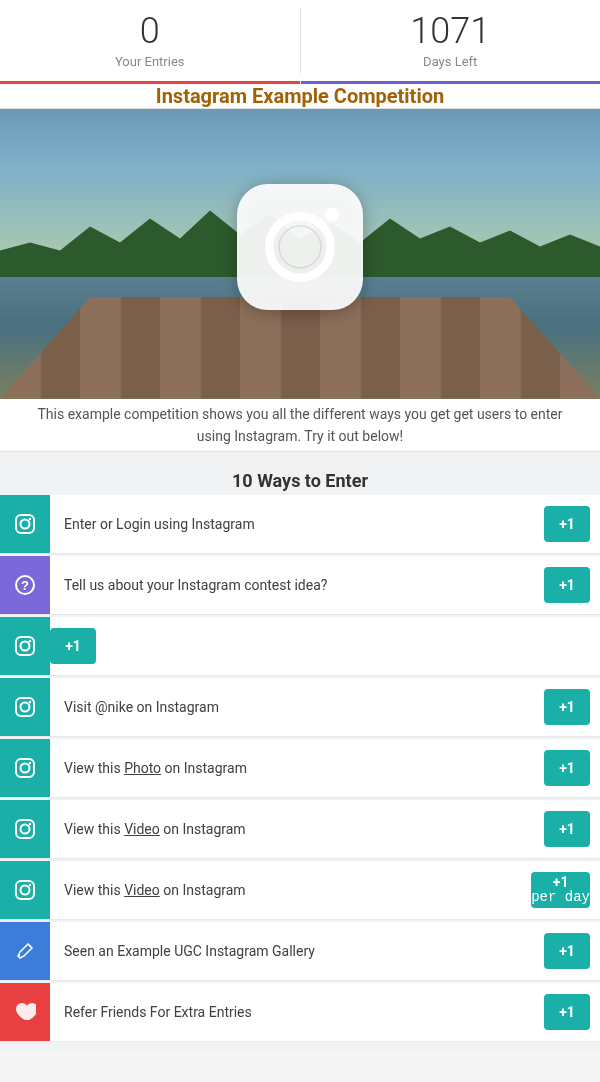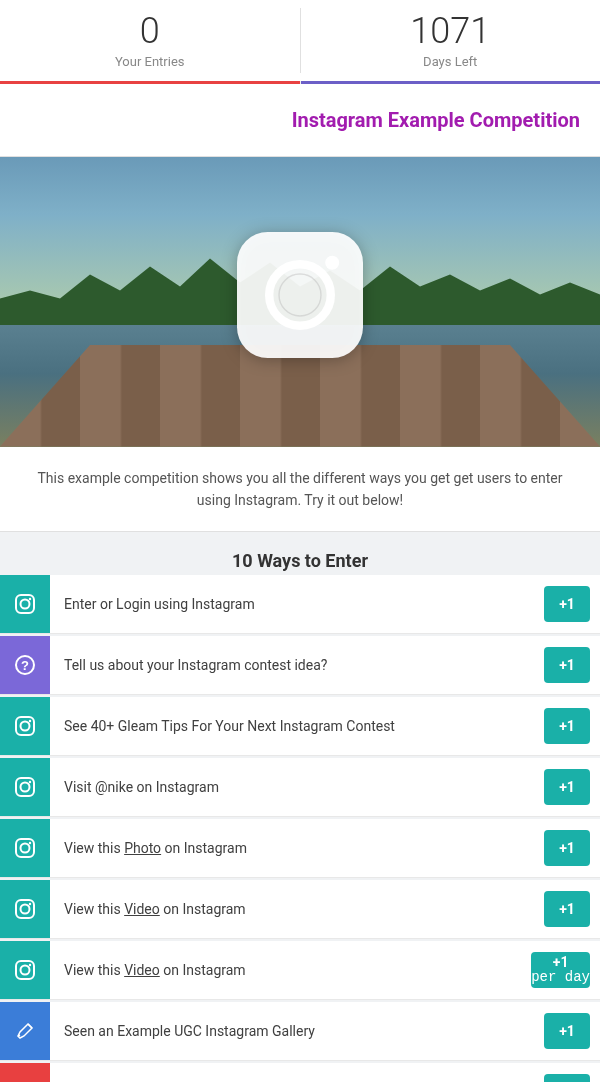--- a/index.html
+++ b/index.html
@@ -42,25 +42,25 @@
     }
     .stats-divider {
       width: 1px;
       background: #e0e0e0;
       margin: 8px 0;
     }
 
     
     .competition-title {
       background: #fff;
-      text-align: right;
-      padding: 24px 20px;
+      text-align: center;
+      padding: 0 20px;
       font-size: 20px;
       font-weight: 700;
-      color: #a21caf;
+      color: #a16207;
       border-bottom: 1px solid #e0e0e0;
     }
 
     
     .hero-container {
       width: 100%;
       height: 290px;
       position: relative;
       overflow: hidden;
       background: linear-gradient(180deg, #4a7a9b 0%, #5b8fa8 30%, #7aaa8a 50%, #8b7355 70%, #6b5a4a 85%, #5a4a3a 100%);
@@ -113,21 +113,21 @@
     .instagram-logo svg {
       width: 140px;
       height: 140px;
       filter: drop-shadow(0 2px 8px rgba(0,0,0,0.3));
     }
 
     
     .description {
       background: #fff;
       text-align: center;
-      padding: 20px 30px;
+      padding: 4px 30px;
       font-size: 14px;
       color: #555;
       line-height: 1.6;
       border-bottom: 1px solid #e0e0e0;
     }
 
     
     .ways-section {
       background: #f0f2f4;
       padding: 0;
@@ -267,21 +267,20 @@
     </div>
   </li>
       <li class="entry-item">
     <div class="entry-icon teal">
           <svg width="22" height="22" viewBox="0 0 22 22" fill="none" xmlns="http://www.w3.org/2000/svg">
     <rect x="2" y="2" width="18" height="18" rx="5" ry="5" stroke="white" stroke-width="2" fill="none"></rect>
     <circle cx="11" cy="11" r="4.5" stroke="white" stroke-width="2" fill="none"></circle>
     <circle cx="16" cy="6" r="1.2" fill="white"></circle>
   </svg>
         </div>
-    <div class="entry-text">See 40+ Gleam Tips For Your Next Instagram Contest</div>
     <div class="entry-badge">
       +1
       
     </div>
   </li>
       <li class="entry-item">
     <div class="entry-icon teal">
           <svg width="22" height="22" viewBox="0 0 22 22" fill="none" xmlns="http://www.w3.org/2000/svg">
     <rect x="2" y="2" width="18" height="18" rx="5" ry="5" stroke="white" stroke-width="2" fill="none"></rect>
     <circle cx="11" cy="11" r="4.5" stroke="white" stroke-width="2" fill="none"></circle>

